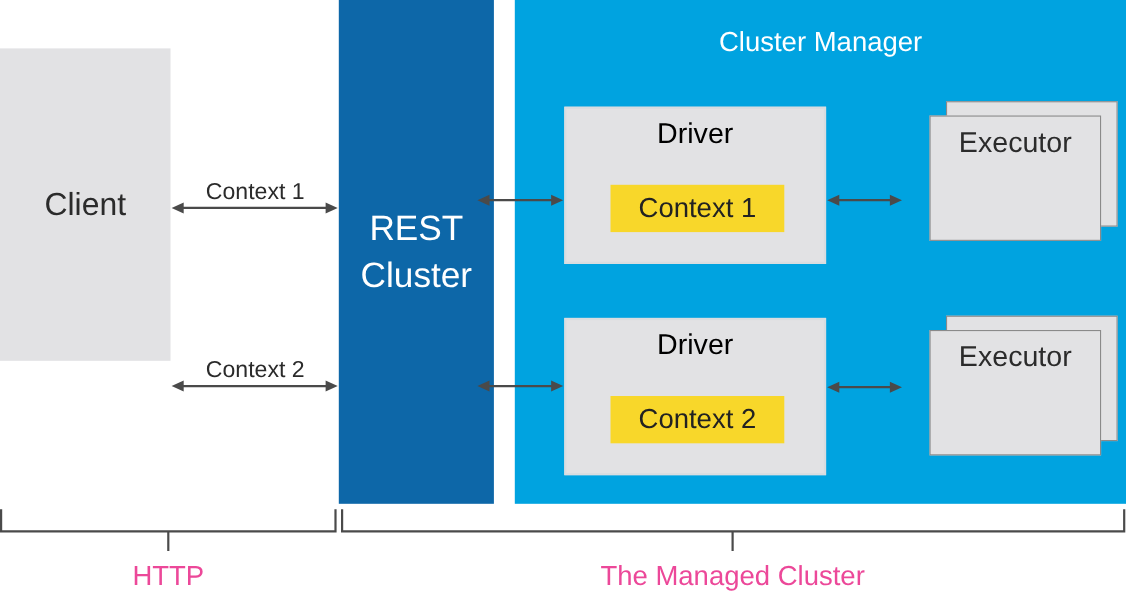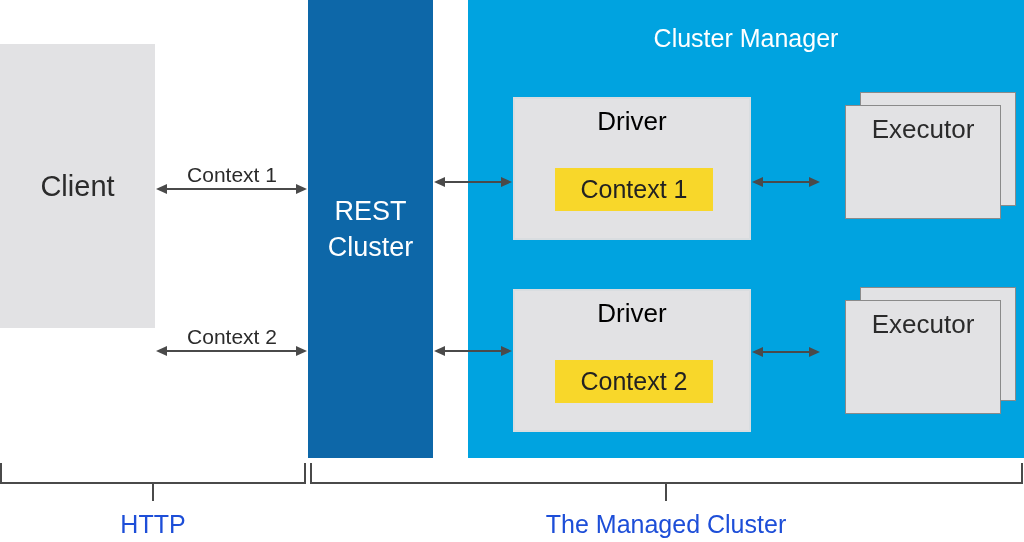--- a/index.html
+++ b/index.html
@@ -26,26 +26,26 @@
     background: #e2e2e4;
     display: flex; align-items: center; justify-content: center;
   }
   .client-label {
     font-size: 29px;
     color: #2b2b2b;
   }
   
   .rest-box {
     left: 308px; top: 0;
-    width: 125px; height: 458px;
+    width: 141px; height: 458px;
     background: #0d67a8;
     display: flex; flex-direction: column;
     align-items: center; justify-content: center;
     color: #ffffff;
-    font-size: 27px;
+    font-size: 32px;
     line-height: 1.35;
   }
   
   .cluster-box {
     left: 468px; top: 0;
     width: 556px; height: 458px;
     background: #00a3e0;
   }
   .cluster-title {
     position: absolute;
@@ -119,21 +119,21 @@
     font-size: 21px;
     color: #2b2b2b;
   }
   .link-label-1 { left: 157px; top: 163px; }
   .link-label-2 { left: 157px; top: 325px; }
   
   .span-label {
     position: absolute;
     text-align: center;
     font-size: 25px;
-    color: #1d4ed8;
+    color: #ec4899;
   }
   .span-label-http { left: 73px; top: 510px; width: 160px; }
   .span-label-cluster { left: 516px; top: 510px; width: 300px; }
   
   .connector-layer {
     position: absolute;
     left: 0; top: 0;
     width: 1024px; height: 542px;
     pointer-events: none;
   }

